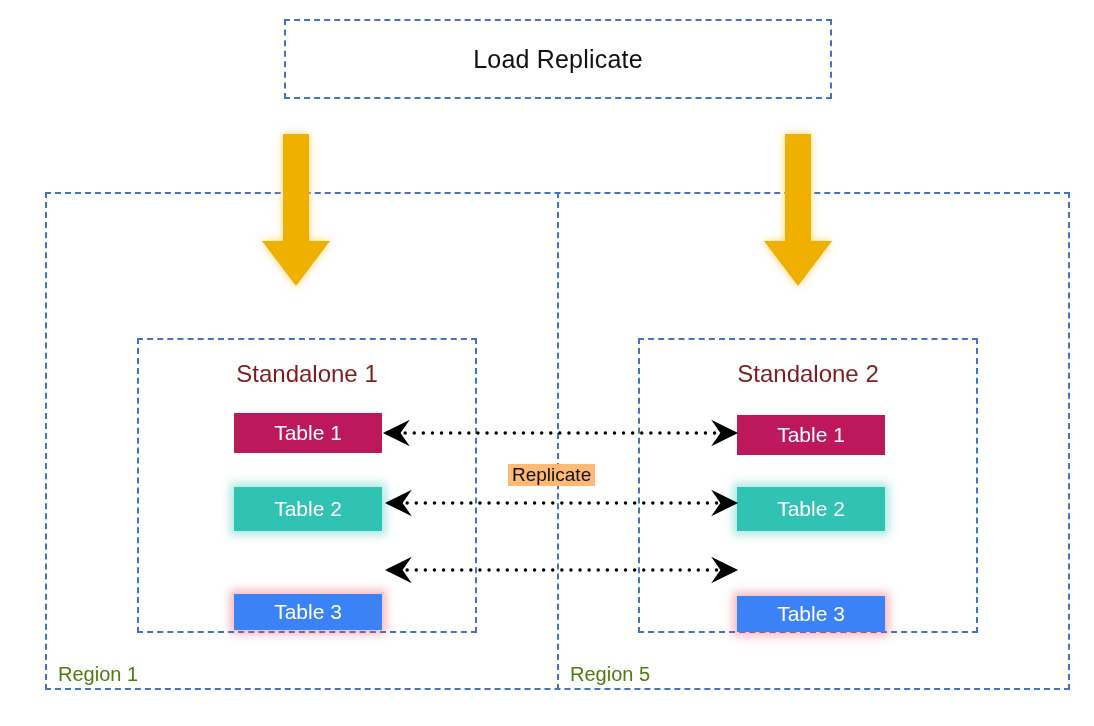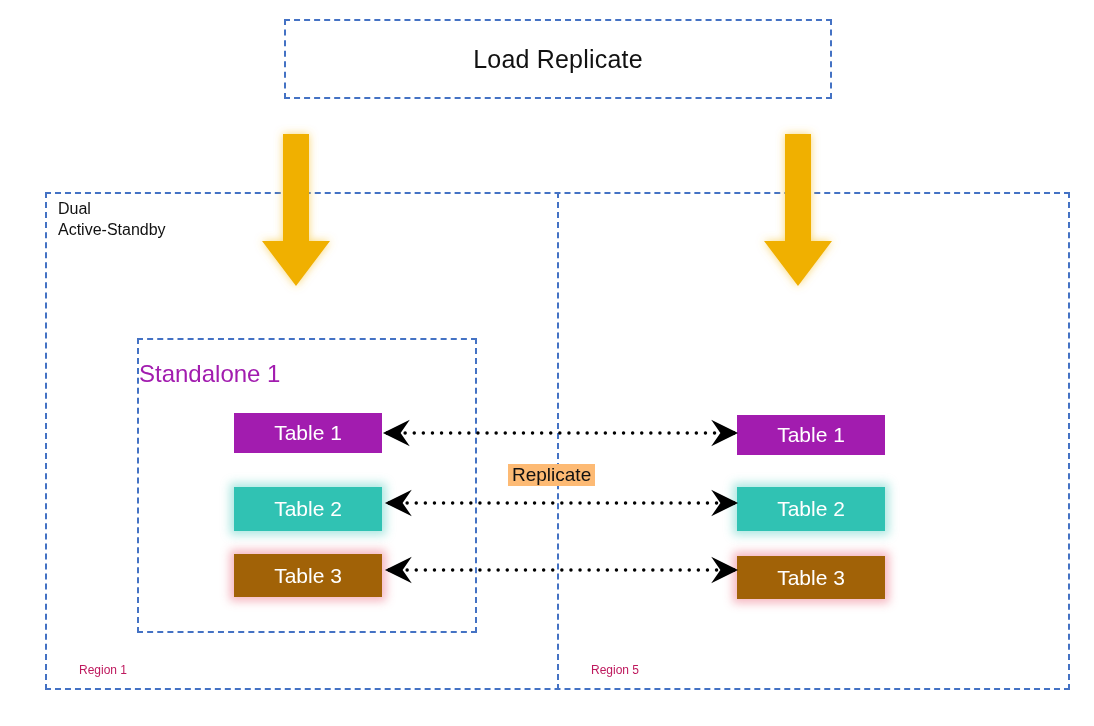--- a/index.html
+++ b/index.html
@@ -61,72 +61,72 @@
     left: 58px;
     top: 198px;
     font-size: 16px;
     line-height: 21px;
     color: #111111;
     white-space: pre-line;
   }
 
   .region-label {
     position: absolute;
-    font-size: 12px;
-    color: #be185d;
-    margin-left: 21px;
+    font-size: 20px;
+    color: #4d7c0f;
   }
   .region-label.r1 { left: 58px; top: 663px; }
   .region-label.r2 { left: 570px; top: 663px; }
 
   
   .standalone-box {
     position: absolute;
     box-sizing: border-box;
     border: 2px dashed #4472C4;
     top: 338px;
     height: 295px;
   }
   .standalone-box.left  { left: 137px; width: 340px; }
   .standalone-box.right { left: 638px; width: 340px; }
 
   .standalone-title {
     position: absolute;
     top: 20px;
     left: 0;
     width: 100%;
-    text-align: left;
+    text-align: center;
     font-size: 24px;
-    color: #a21caf;
+    color: #7f1d1d;
   }
 
   
   .table-chip {
     position: absolute;
     display: flex;
     align-items: center;
     justify-content: center;
     color: #ffffff;
     font-size: 21px;
     box-sizing: border-box;
     white-space: nowrap;
   }
   .table-chip.green {
-    background: #a21caf;
+    background: #be185d;
     height: 40px;
   }
   .table-chip.teal {
     background: #30C2B3;
     height: 44px;
     box-shadow: 0 0 9px 4px rgba(48,194,179,0.40);
   }
   .table-chip.red {
-    background: #a16207;
-    height: 43px;
+    background: #3b82f6;
+    height: 36px;
     box-shadow: 0 0 9px 4px rgba(229,69,94,0.40);
+    margin-top: 40px;
   }
 
   
   .chip-l1 { left: 234px; top: 413px; width: 148px; }
   .chip-l2 { left: 234px; top: 487px; width: 148px; }
   .chip-l3 { left: 234px; top: 554px; width: 148px; }
   
   .chip-r1 { left: 737px; top: 415px; width: 148px; }
   .chip-r2 { left: 737px; top: 487px; width: 148px; }
   .chip-r3 { left: 737px; top: 556px; width: 148px; }
@@ -182,30 +182,31 @@
     </g>
   </svg>
 
   <div class="dashed-box load-balancer">
     <span class="load-balancer-label">Load Replicate</span>
   </div>
 
   <div class="dashed-box outer-region-box"></div>
   <div class="region-divider"></div>
 
-  <div class="dual-label">Dual
-Active-Standby</div>
 
   <div class="region-label r1">Region 1</div>
   <div class="region-label r2">Region 5</div>
 
   <div class="standalone-box left">
     <div class="standalone-title">Standalone 1</div>
   </div>
 
+  <div class="standalone-box right">
+    <div class="standalone-title">Standalone 2</div>
+  </div>
 
   <div class="table-chip green chip-l1">Table 1</div>
   <div class="table-chip teal chip-l2">Table 2</div>
   <div class="table-chip red chip-l3">Table 3</div>
 
   <div class="table-chip green chip-r1">Table 1</div>
   <div class="table-chip teal chip-r2">Table 2</div>
   <div class="table-chip red chip-r3">Table 3</div>
 
   <svg class="overlay over" viewBox="0 0 1094 726" xmlns="http://www.w3.org/2000/svg">

